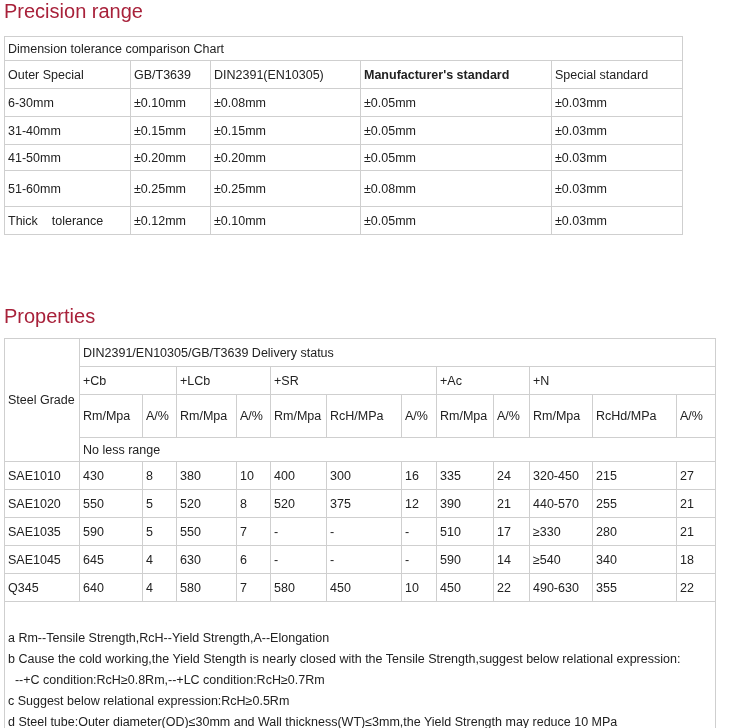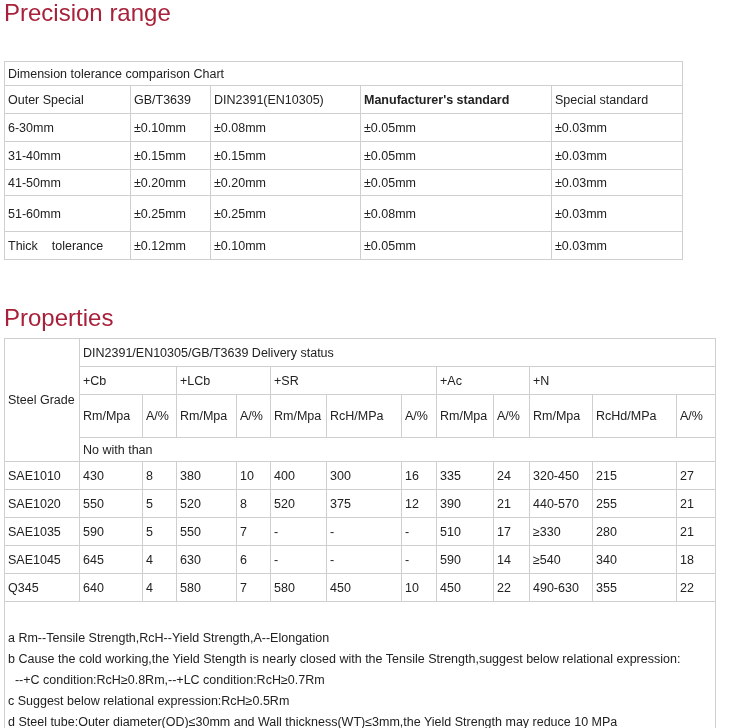--- a/index.html
+++ b/index.html
@@ -4,31 +4,31 @@
 <style>
   * { box-sizing: border-box; }
   html, body { margin: 0; padding: 0; background: #ffffff; }
   body {
     width: 732px; height: 728px; overflow: hidden; position: relative;
     font-family: "Liberation Sans", sans-serif; color: #222222; font-size: 12.5px;
   }
   .heading {
     position: absolute; left: 4px; margin: 0;
     font-family: "Liberation Sans", sans-serif; font-weight: normal;
-    font-size: 24px; color: #a8213a; line-height: 1;
+    font-size: 20px; color: #a8213a; line-height: 1;
   }
   #h1 { top: 1px; }
   #h2 { top: 306px; text-align: right; }
 
   table { border-collapse: collapse; position: absolute; table-layout: fixed; }
   td {
     border: 1px solid #cfcfcf; padding: 0 0 0 3px; vertical-align: middle;
     white-space: nowrap; font-size: 12.5px; color: #222;
   }
-  #t1 { left: 4px; top: 61px; width: 678px; }
+  #t1 { left: 4px; top: 36px; width: 678px; }
   #t1 col.c1 { width: 126px; }
   #t1 col.c2 { width: 80px; }
   #t1 col.c3 { width: 150px; }
   #t1 col.c4 { width: 191px; }
   #t1 col.c5 { width: 131px; }
   .bold { font-weight: bold; }
 
   #t2 { left: 4px; top: 338px; width: 711px; }
   #t2 td { padding-left: 3px; }
 </style>
@@ -132,21 +132,21 @@
     <td>Rm/Mpa</td>
     <td>RcH/MPa</td>
     <td>A/%</td>
     <td>Rm/Mpa</td>
     <td>A/%</td>
     <td>Rm/Mpa</td>
     <td>RcHd/MPa</td>
     <td>A/%</td>
   </tr>
   <tr style="height:24px">
-    <td colspan="12">No with than</td>
+    <td colspan="12">No less range</td>
   </tr>
   <tr style="height:28px">
     <td>SAE1010</td>
     <td>430</td>
     <td>8</td>
     <td>380</td>
     <td>10</td>
     <td>400</td>
     <td>300</td>
     <td>16</td>

